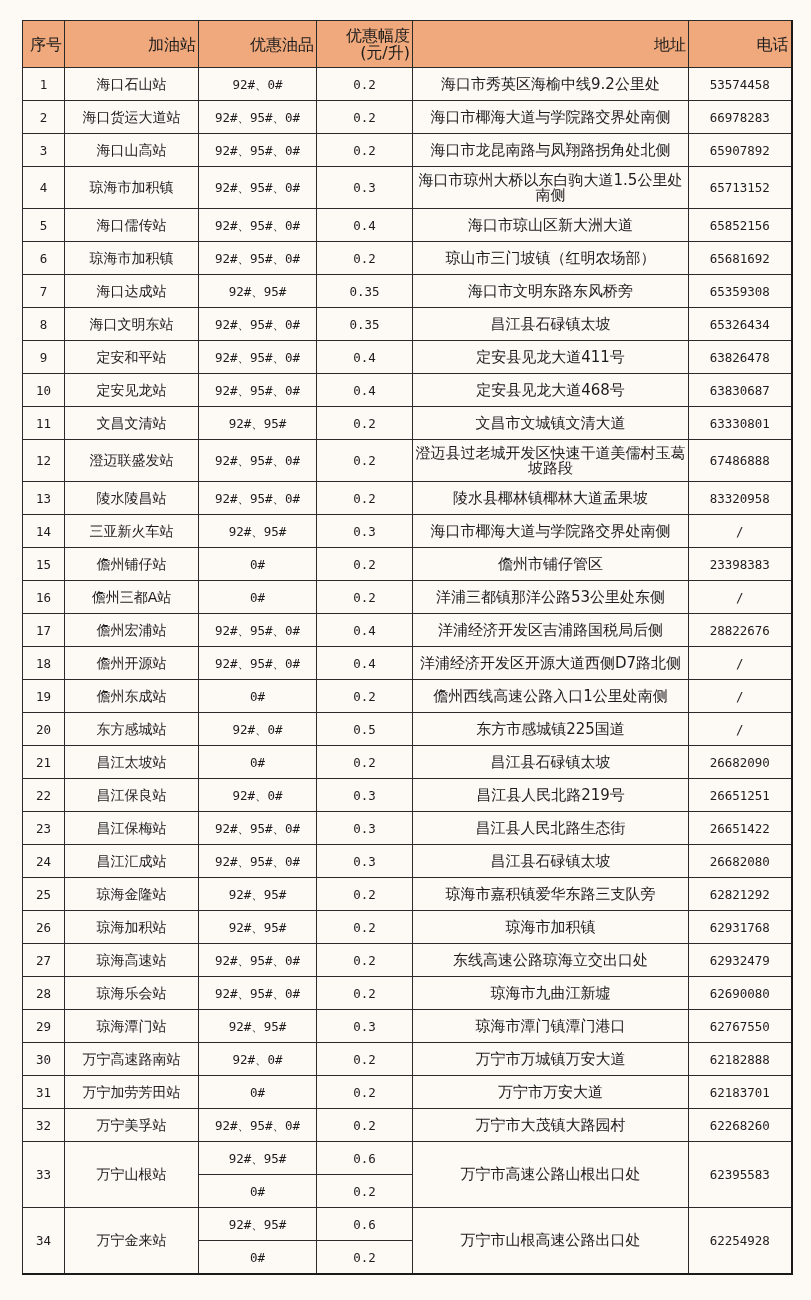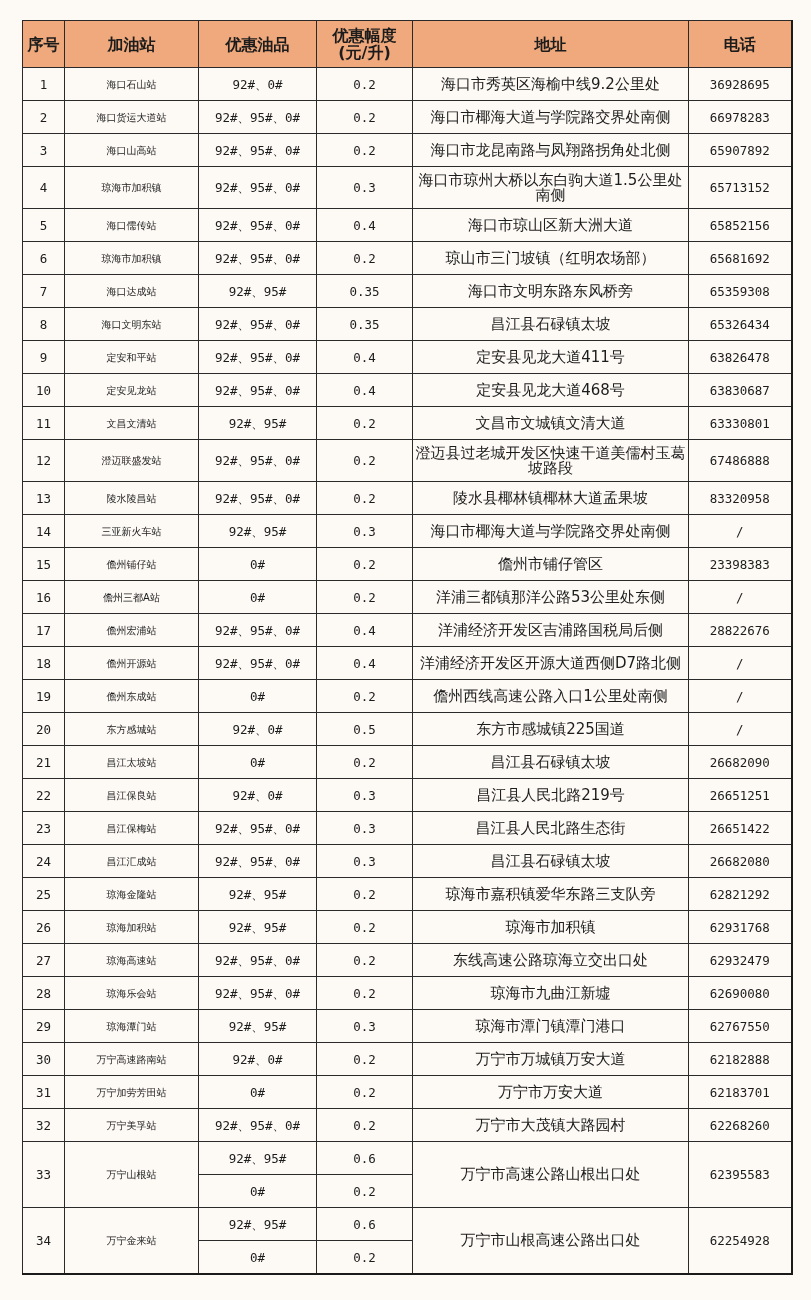--- a/index.html
+++ b/index.html
@@ -29,34 +29,35 @@
     border: 1px solid #2a2a2a;
     text-align: center;
     vertical-align: middle;
     padding: 0 2px;
     color: #1c1c1c;
     overflow: hidden;
   }
   thead th {
     background: #f0a97c;
     height: 46px;
-    font-weight: bold;
+    font-weight: normal;
     font-size: 16px;
     line-height: 17px;
+    text-align: right;
   }
   tbody td {
     background: #fdfaf6;
     font-size: 13px;
     line-height: 15px;
     height: 32px;
   }
   tbody tr.tall td { height: 41px; }
   tbody tr.sub td { height: 32px; }
   td.num, td.tel, td.disc, td.fuel { font-family: "DejaVu Sans Mono", "Liberation Mono", monospace; font-size: 12.5px; }
-  td.name { font-size: 10px; }
+  td.name { font-size: 14px; }
   td.addr { font-size: 15px; }
 </style>
 </head>
 <body>
 
 <table class="stations">
   <colgroup>
     <col class="c-no">
       <col class="c-name">
       <col class="c-fuel">
@@ -77,21 +78,21 @@
       <th>电话</th>
     </tr>
   </thead>
   <tbody id="tbody">
       <tr>
         <td class="num">1</td>
         <td class="name">海口石山站</td>
         <td class="fuel">92#、0#</td>
         <td class="disc">0.2</td>
         <td class="addr">海口市秀英区海榆中线9.2公里处</td>
-        <td class="tel">36928695</td>
+        <td class="tel">53574458</td>
       </tr>
       <tr>
         <td class="num">2</td>
         <td class="name">海口货运大道站</td>
         <td class="fuel">92#、95#、0#</td>
         <td class="disc">0.2</td>
         <td class="addr">海口市椰海大道与学院路交界处南侧</td>
         <td class="tel">66978283</td>
       </tr>
       <tr>

